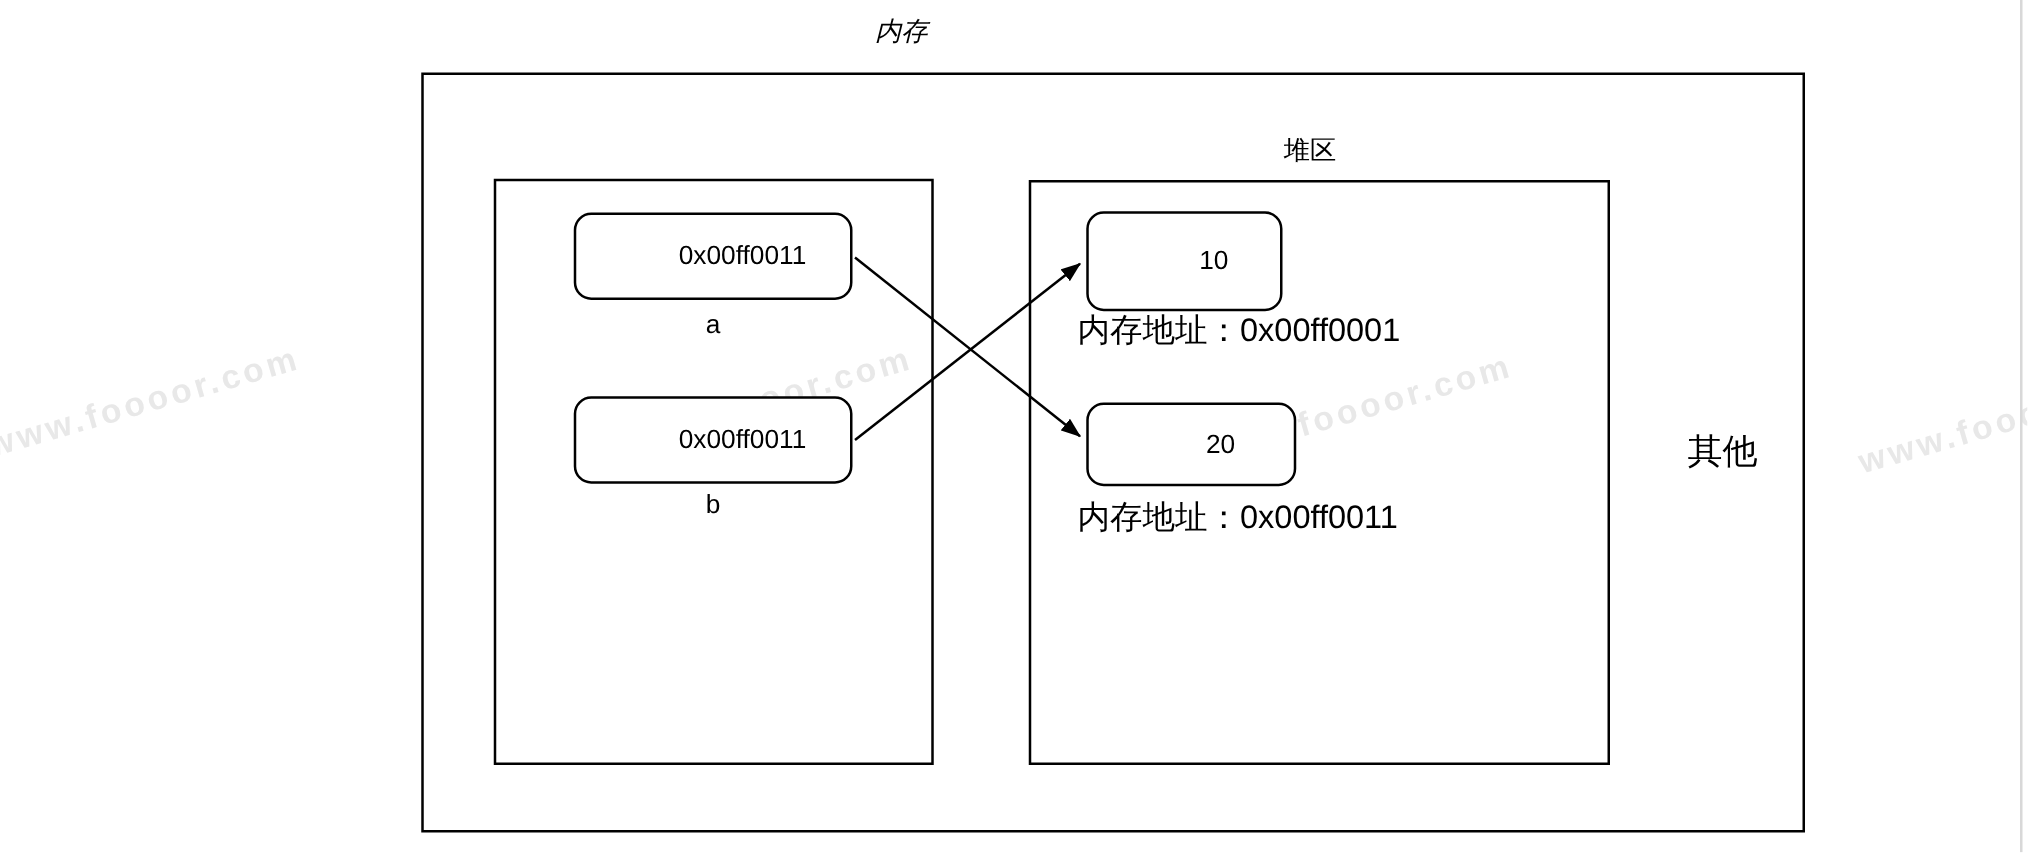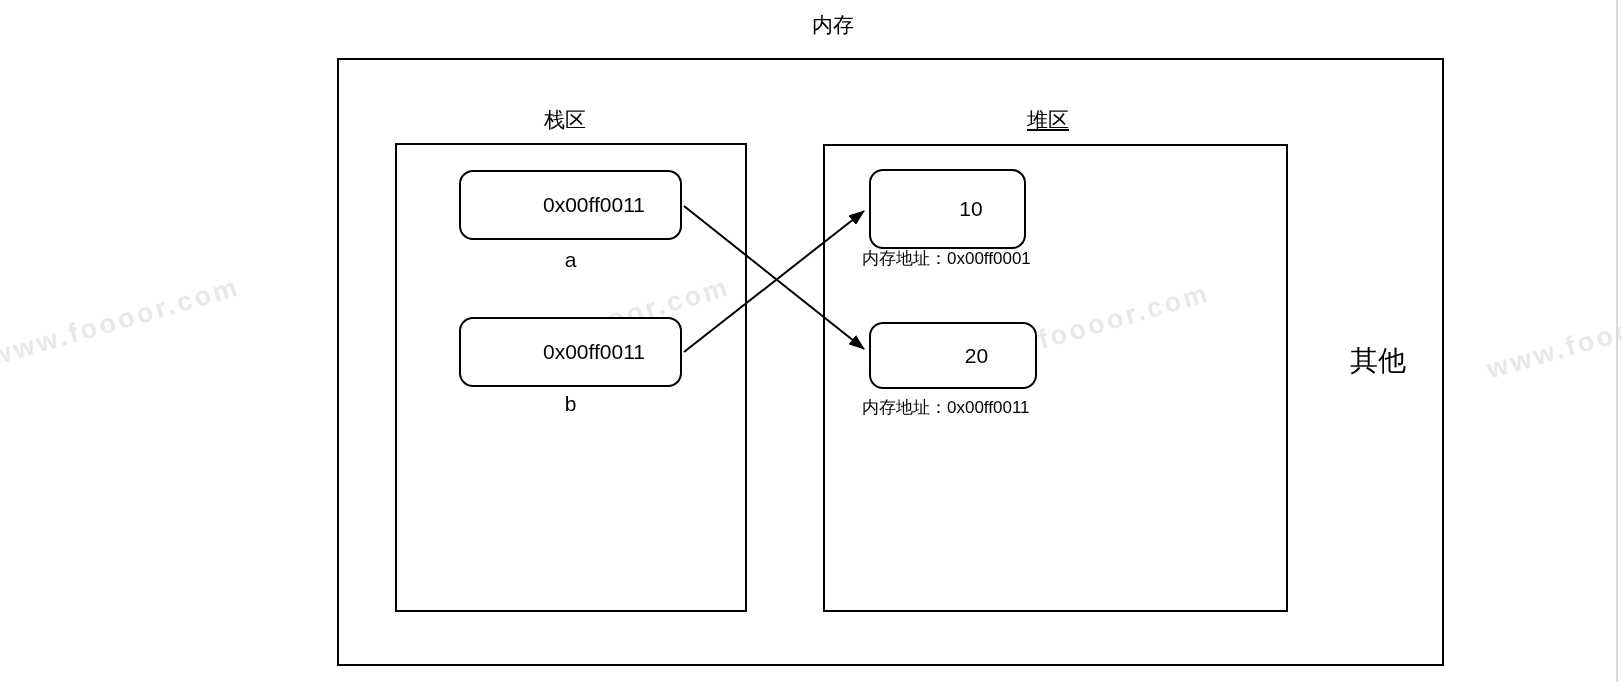--- a/index.html
+++ b/index.html
@@ -10,33 +10,34 @@
     position: relative;
     width: 1622px;
     height: 682px;
     background: #ffffff;
     overflow: hidden;
   }
 
   .abs { position: absolute; }
 
   .diagram-title {
-    left: 654px; top: 11px; width: 200px;
-    text-align: right;
+    left: 700px; top: 11px; width: 200px;
+    text-align: left;
     font-size: 21px;
+    font-style: italic;
   }
 
   .region-label {
     font-size: 21px;
     text-align: center;
     width: 200px;
     top: 106px;
   }
   .stack-region-label { left: 465px; }
-  .heap-region-label  { left: 948px; text-decoration: underline; }
+  .heap-region-label  { left: 948px; }
 
   .outer-box {
     left: 337px; top: 58px; width: 1107px; height: 608px;
     border: 2px solid #000;
     background: transparent;
   }
   .stack-box {
     left: 395px; top: 143px; width: 352px; height: 469px;
     border: 2px solid #000;
   }
@@ -63,21 +64,21 @@
   .var-name {
     width: 223px; left: 459px;
     text-align: center;
     font-size: 21px;
   }
   .var-name-a { top: 248px; }
   .var-name-b { top: 392px; }
 
   .addr-label {
     left: 862px;
-    font-size: 17px;
+    font-size: 26px;
     white-space: nowrap;
   }
   .addr-1 { top: 247px; }
   .addr-2 { top: 396px; }
 
   .other-label {
     left: 1300px; top: 342px; width: 156px;
     text-align: center;
     font-size: 28px;
   }
@@ -113,21 +114,20 @@
 
   <div class="abs watermark wm-1">www.foooor.com</div>
   <div class="abs watermark wm-2">www.foooor.com</div>
   <div class="abs watermark wm-3">www.foooor.com</div>
   <div class="abs watermark wm-4">www.foooor.com</div>
 
   <div class="abs diagram-title">内存</div>
 
   <div class="abs outer-box"></div>
 
-  <div class="abs region-label stack-region-label">栈区</div>
   <div class="abs stack-box"></div>
 
   <div class="abs region-label heap-region-label">堆区</div>
   <div class="abs heap-box"></div>
 
   <div class="abs cell cell-a">
     <span>0x00ff0011</span>
   </div>
   <div class="abs var-name var-name-a">a</div>
 

